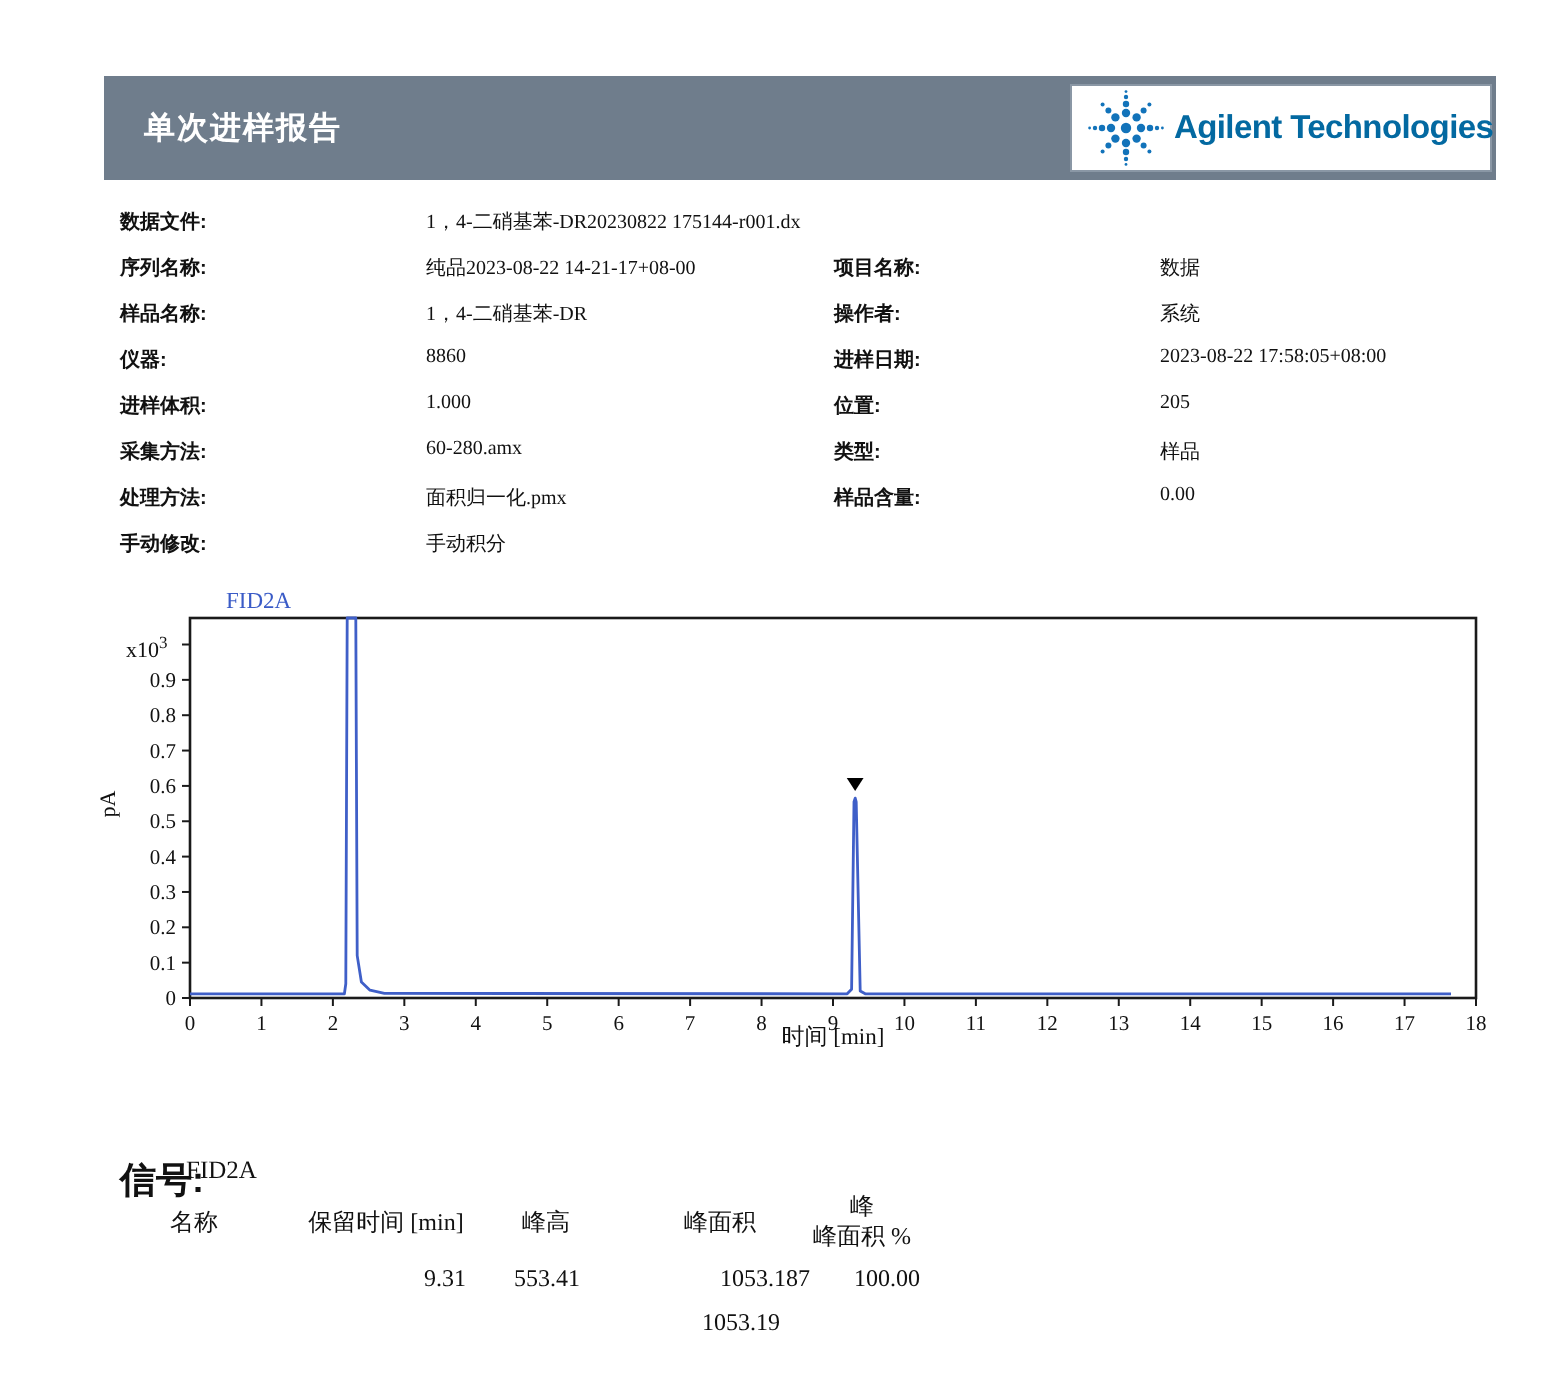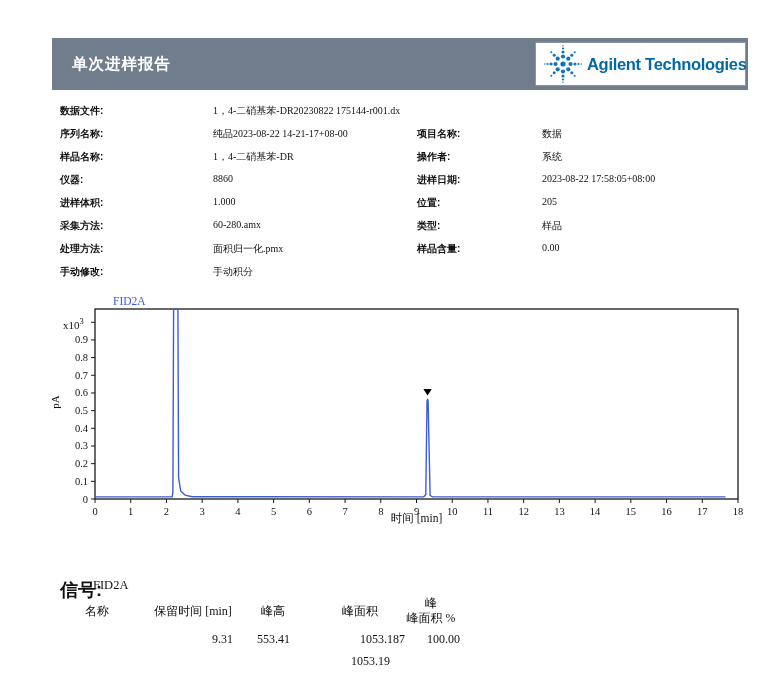--- a/index.html
+++ b/index.html
@@ -10,21 +10,21 @@
   .header-title{position:absolute;left:20px;top:0;height:52px;display:flex;align-items:center;
         color:#fff;font-family:"Liberation Sans","DejaVu Sans",sans-serif;font-weight:bold;font-size:15.5px;letter-spacing:1px;}
   .logo-box{position:absolute;top:4px;right:4px;width:211px;height:44px;background:#fff;
         border:1px solid #8a97a5;box-sizing:border-box;display:flex;align-items:center;}
   .spark{margin-left:6px;flex:0 0 auto;}
   .brand{font-family:"Liberation Sans","DejaVu Sans",sans-serif;font-weight:bold;font-size:16.5px;
         letter-spacing:-0.3px;color:#0369a1;margin-left:3px;white-space:nowrap;}
   
   .m{position:absolute;font-size:10px;white-space:nowrap;}
   .mlab{font-family:"Liberation Sans","DejaVu Sans",sans-serif;font-weight:bold;}
-  .c1l{left:60px;} .c1v{left:213px;} .c2l{left:417px;text-align:center;} .c2v{left:542px;}
+  .c1l{left:60px;} .c1v{left:213px;} .c2l{left:417px;text-align:center;} .c2v{left:580px;}
   .r0{top:104px;} .r1{top:127px;} .r2{top:150px;} .r3{top:173px;}
   .r4{top:196px;} .r5{top:219px;} .r6{top:242px;} .r7{top:265px;}
   
   .sig-label{position:absolute;left:113px;top:295px;font-size:11.5px;color:#3A5BC7;}
   .ymult{position:absolute;left:63px;top:316px;font-size:11px;}
   .ymult sup{font-size:8.5px;}
   .yunit{position:absolute;left:48px;top:396px;font-size:11px;transform:rotate(-90deg);}
   #chart-svg{position:absolute;left:52px;top:292px;}
   #chart-svg text{font-family:"Liberation Serif","DejaVu Serif",serif;}
   .xtitle{position:absolute;left:95px;top:511px;width:643px;text-align:center;font-size:11.5px;}

